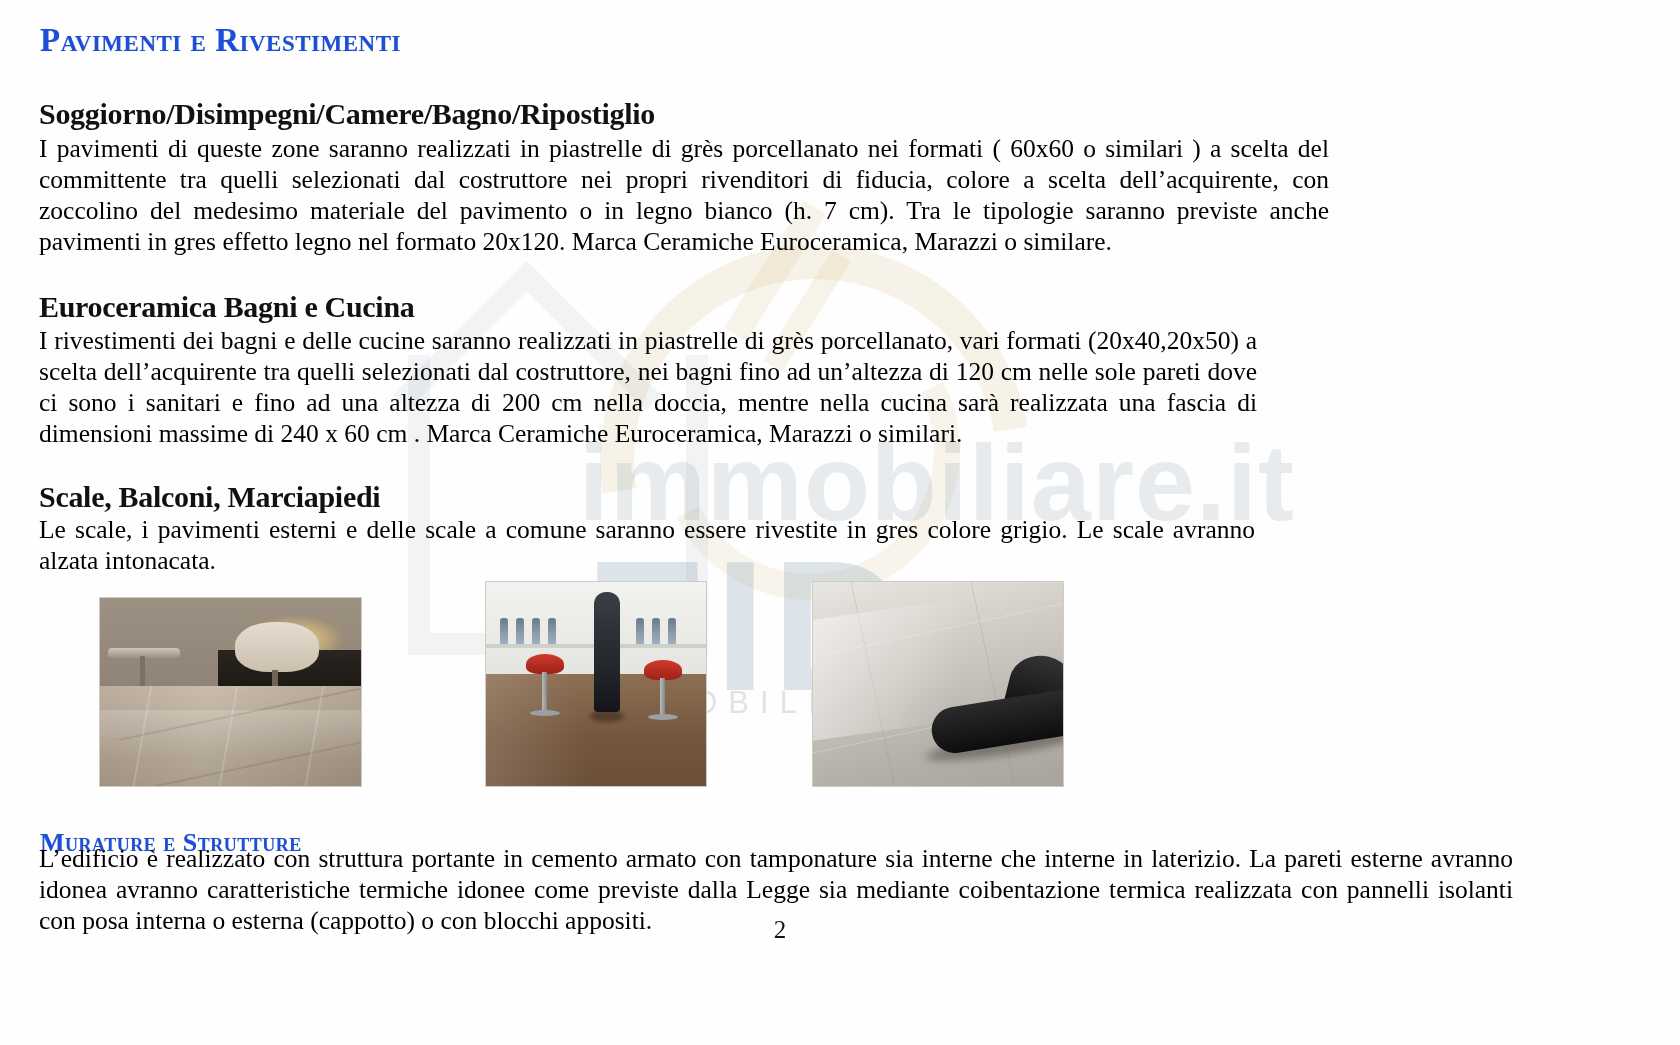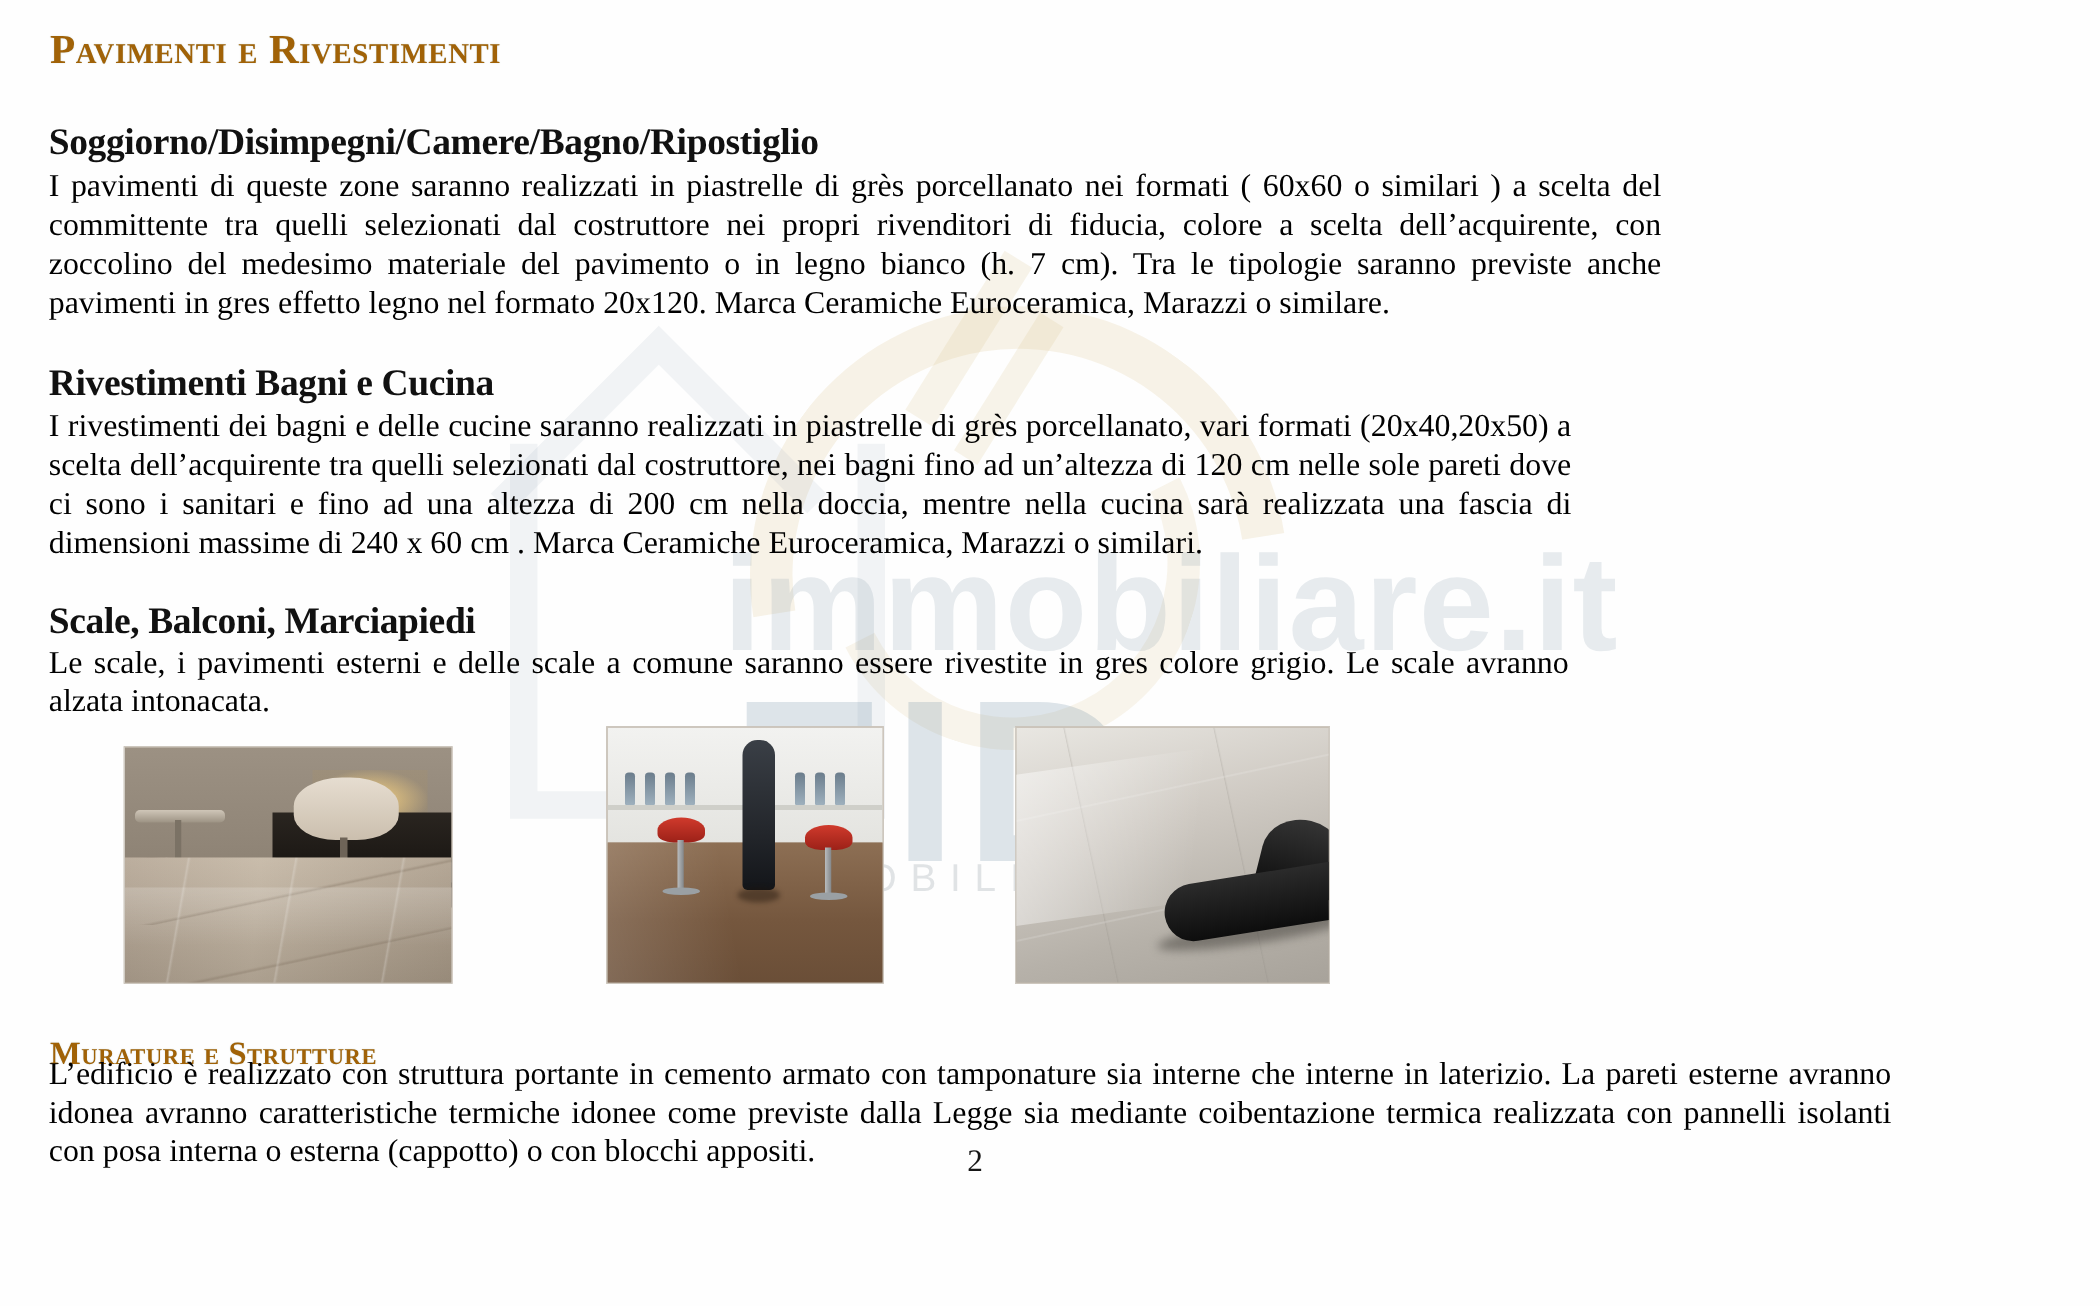--- a/index.html
+++ b/index.html
@@ -99,21 +99,21 @@
   }
 
   
   #content {
     position: relative;
     z-index: 3;
     padding: 0;
   }
   .sec-title {
     position: absolute;
-    color: #a16207;
+    color: #1d4ed8;
     font-family: "Liberation Serif", "DejaVu Serif", serif;
     font-weight: 700;
     font-variant: small-caps;
     letter-spacing: 0.5px;
     text-shadow: 0 0 1px rgba(29,91,84,0.25);
   }
   #title-pavimenti {
     left: 40px; top: 22px;
     font-size: 33px;
   }
@@ -373,21 +373,21 @@
     <div class="ph-layer bench"></div>
   </div>
 
   <div id="content">
 
     <div class="sec-title" id="title-pavimenti">Pavimenti e Rivestimenti</div>
 
     <div class="sub-head" id="sub-soggiorno">Soggiorno/Disimpegni/Camere/Bagno/Ripostiglio</div>
     <div class="body-par" id="par-soggiorno">I pavimenti di queste zone saranno realizzati in piastrelle di grès porcellanato nei formati ( 60x60 o similari ) a scelta del committente tra quelli selezionati dal costruttore nei propri rivenditori di fiducia, colore a scelta dell’acquirente, con zoccolino del medesimo materiale del pavimento o in legno bianco (h. 7 cm). Tra le tipologie saranno previste anche pavimenti in gres effetto legno nel formato 20x120.  Marca Ceramiche Euroceramica, Marazzi o similare.</div>
 
-    <div class="sub-head" id="sub-rivestimenti">Rivestimenti Bagni e Cucina</div>
+    <div class="sub-head" id="sub-rivestimenti">Euroceramica Bagni e Cucina</div>
     <div class="body-par" id="par-rivestimenti">I rivestimenti dei bagni e delle cucine saranno realizzati in piastrelle di grès porcellanato, vari formati (20x40,20x50) a scelta dell’acquirente tra quelli selezionati dal costruttore, nei bagni fino ad un’altezza di 120 cm nelle sole pareti dove ci sono i sanitari e fino ad una altezza di 200 cm nella doccia, mentre nella cucina sarà realizzata una fascia di dimensioni massime di 240 x 60 cm .  Marca Ceramiche Euroceramica, Marazzi o similari.</div>
 
     <div class="sub-head" id="sub-scale">Scale, Balconi, Marciapiedi</div>
     <div class="body-par" id="par-scale">Le scale, i pavimenti esterni e delle scale a comune saranno essere rivestite in gres colore grigio. Le scale avranno alzata intonacata.</div>
 
     <div class="sec-title" id="title-murature">Murature e Strutture</div>
     <div class="body-par" id="par-murature">L’edificio è realizzato con struttura portante in cemento armato con tamponature sia interne che interne in laterizio. La pareti esterne avranno idonea avranno caratteristiche termiche idonee come previste dalla Legge sia mediante coibentazione termica realizzata con pannelli isolanti con posa interna o esterna (cappotto) o con blocchi appositi.</div>
 
   </div>
 

